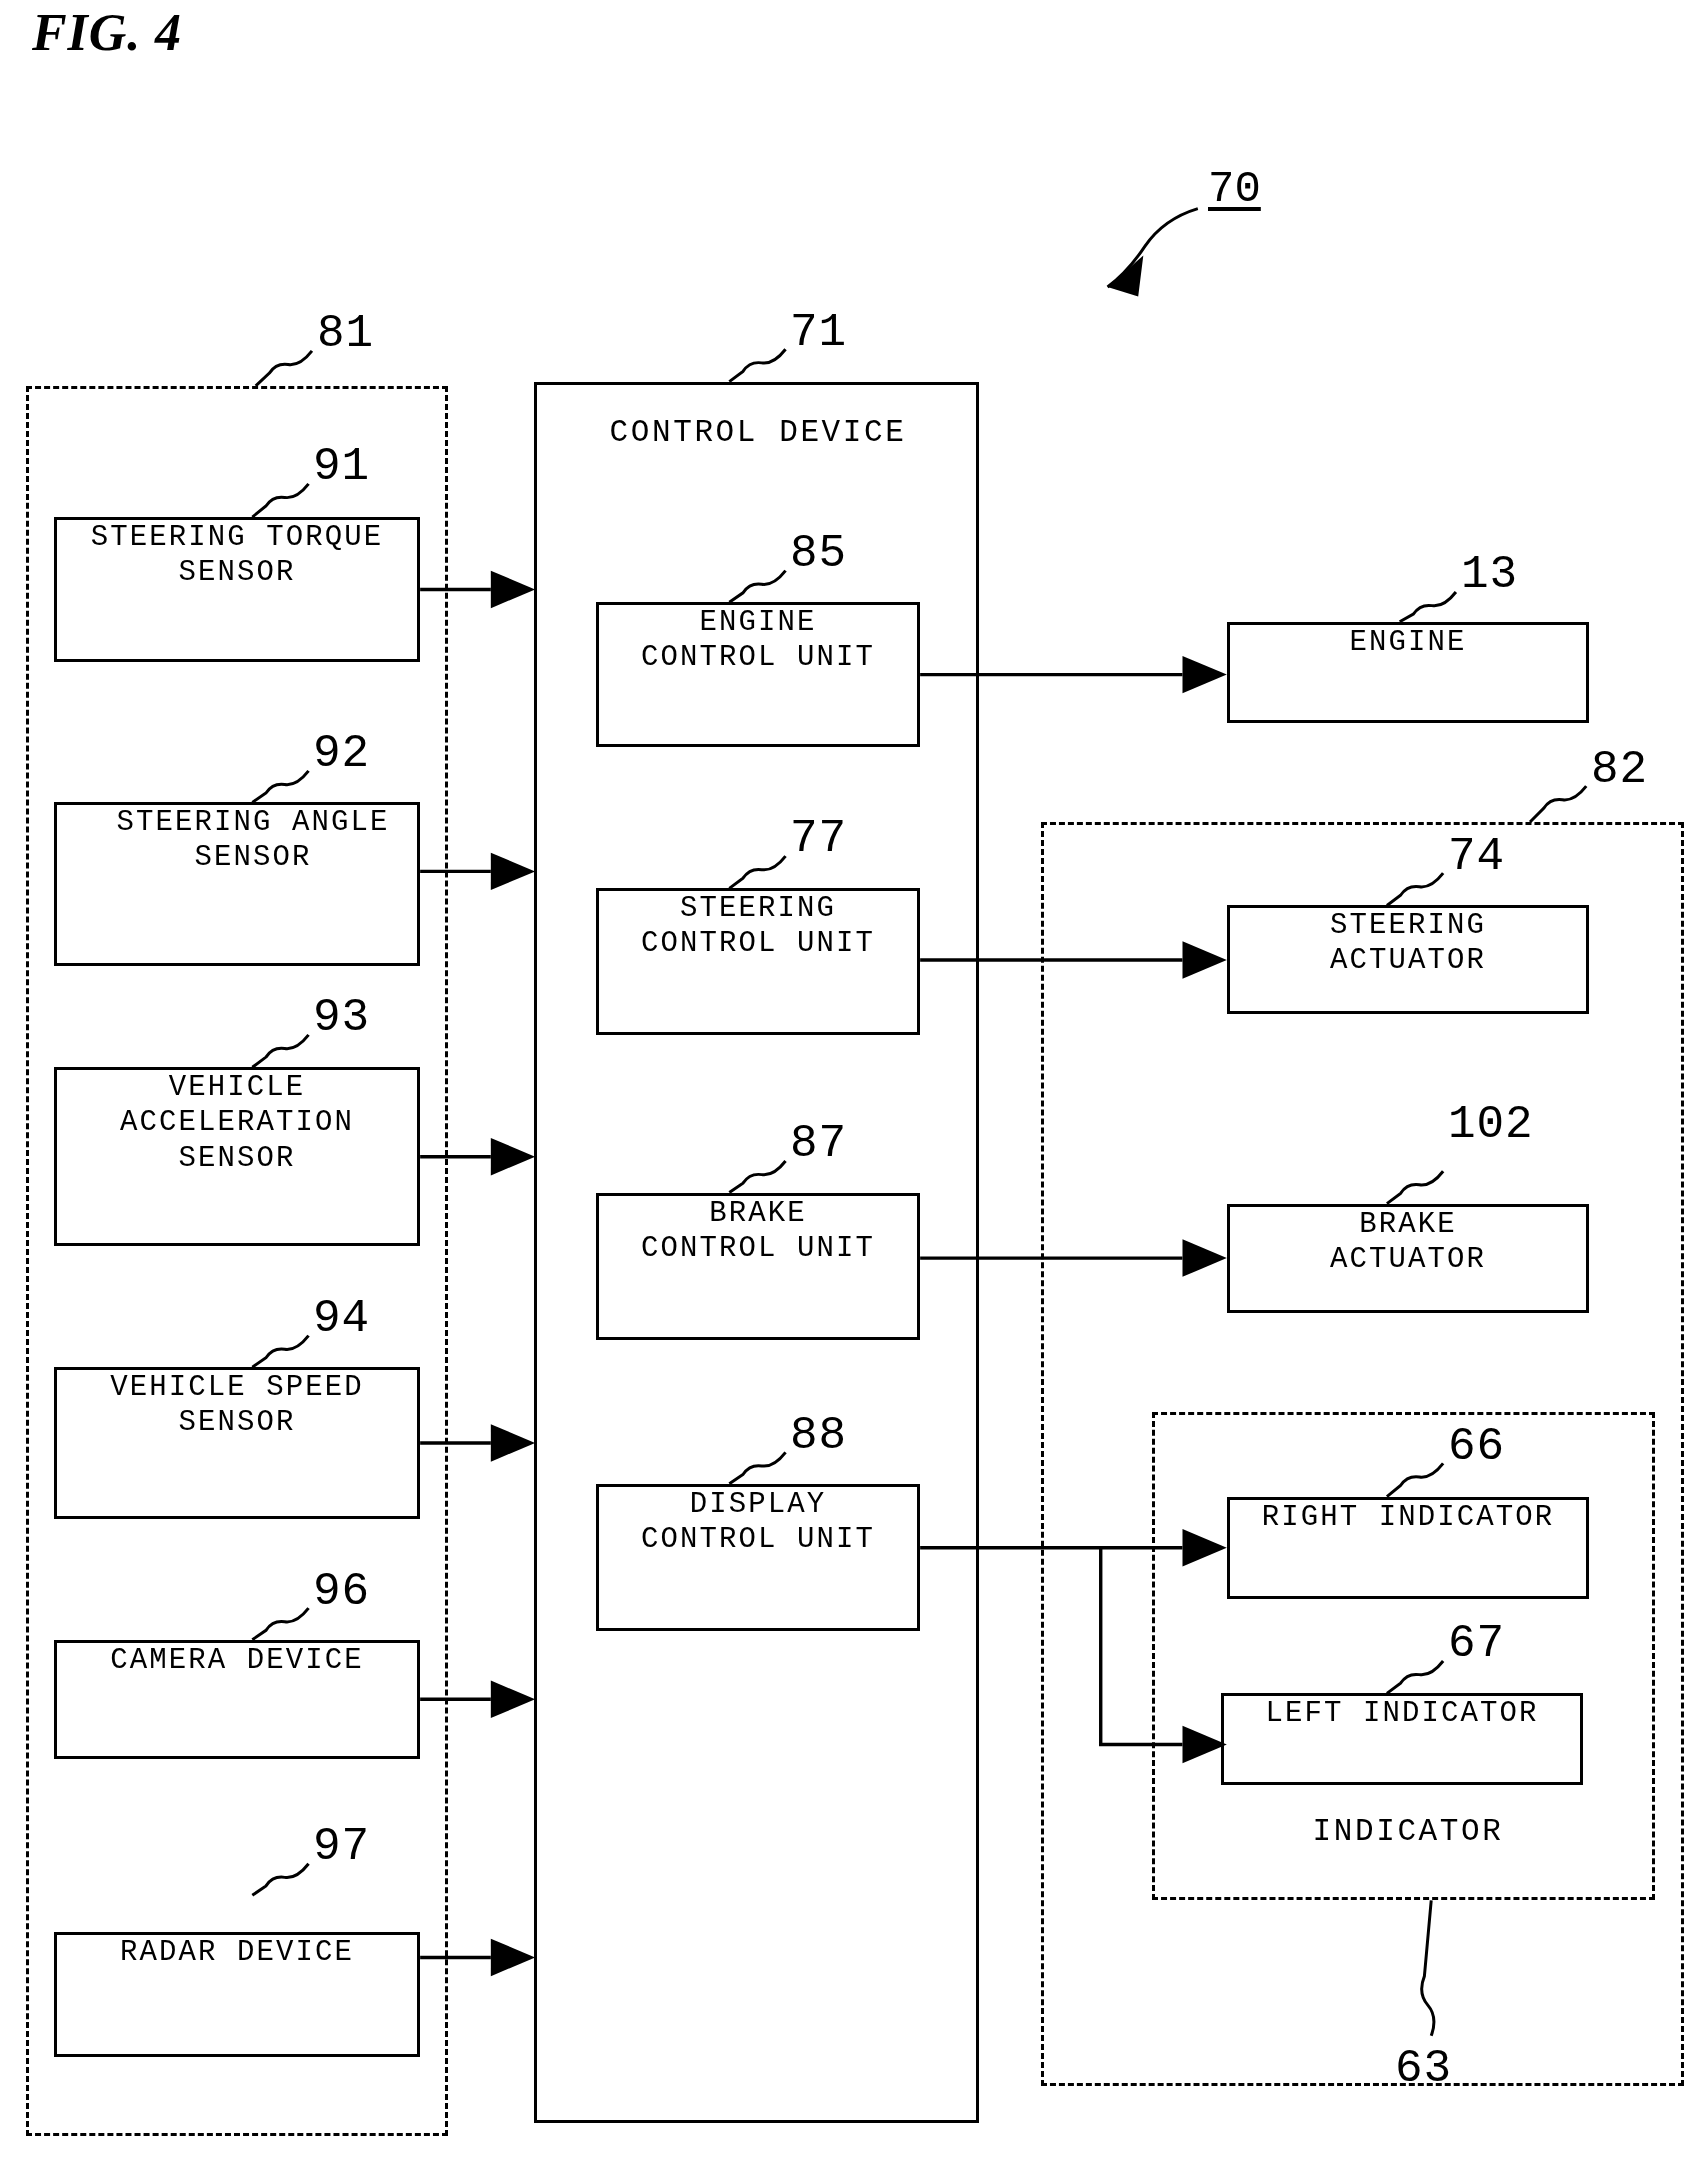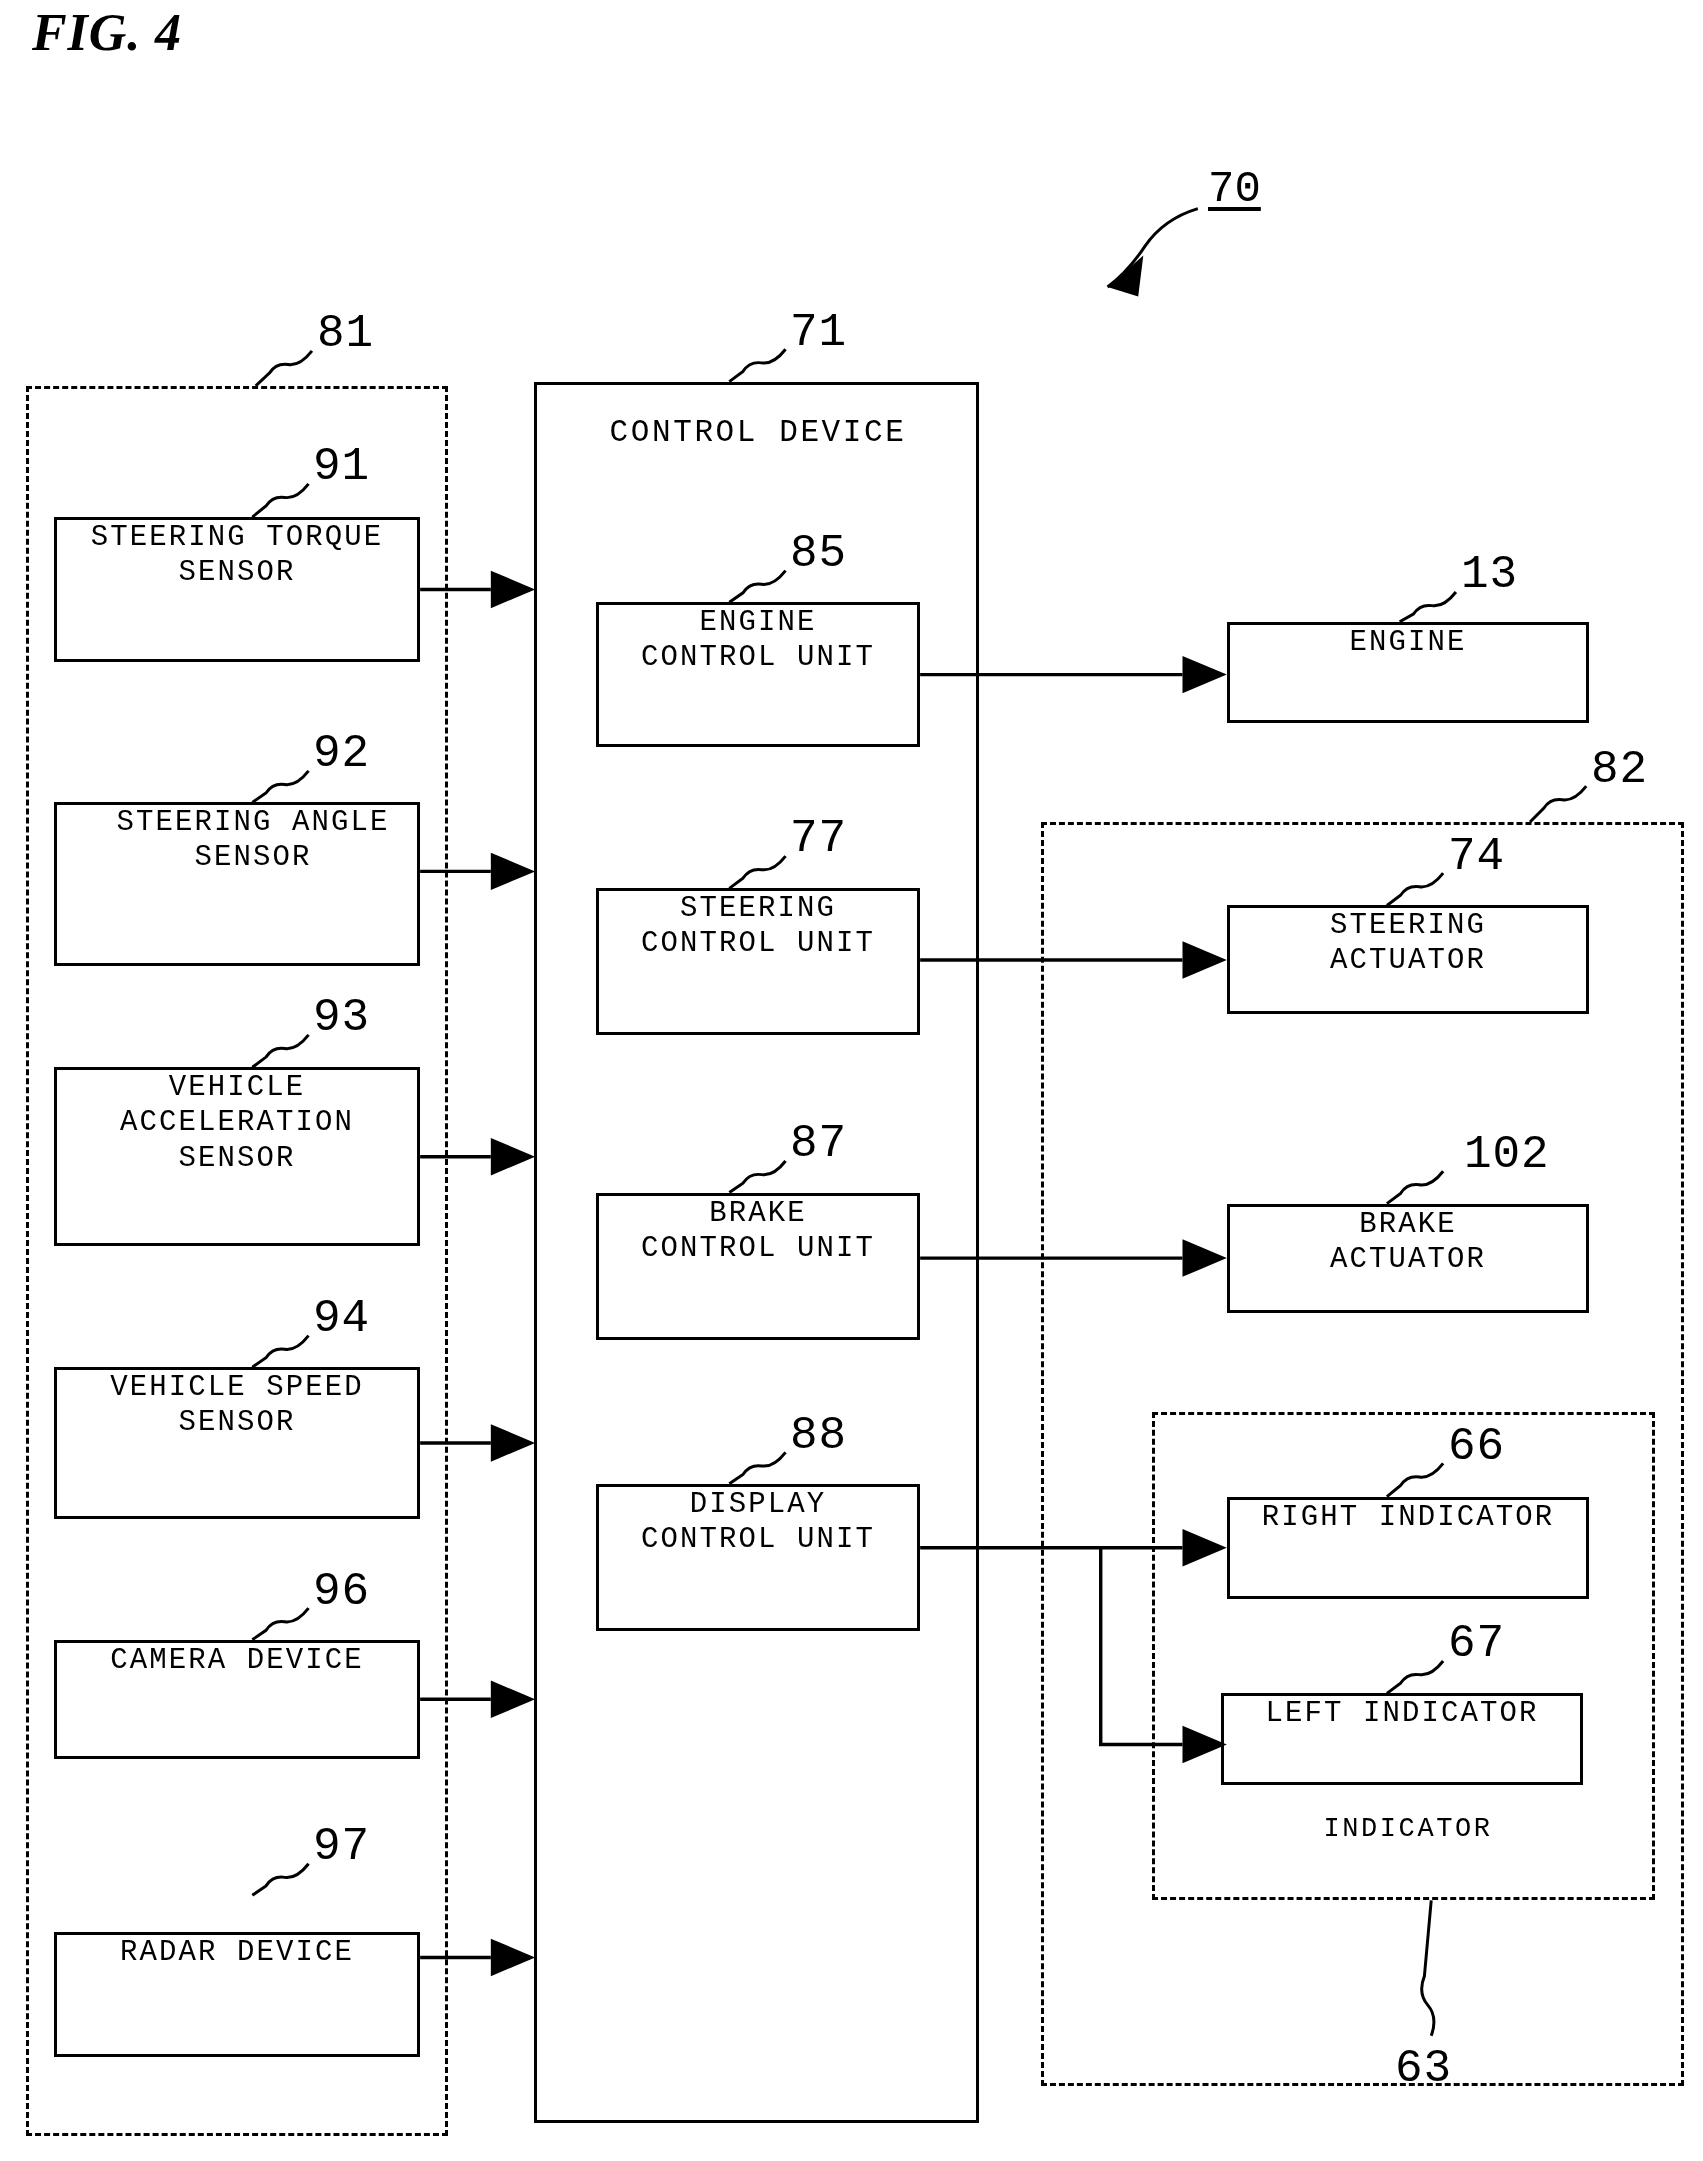--- a/index.html
+++ b/index.html
@@ -10,21 +10,21 @@
        font-family:"Liberation Serif","DejaVu Serif",serif;
        font-style:italic;font-weight:bold;font-size:52px;letter-spacing:0.9px;}
   .box{position:absolute;box-sizing:border-box;border:3.4px solid #000;
        display:flex;justify-content:center;text-align:center;
        line-height:1.22;font-size:29px;letter-spacing:2.1px;background:transparent;}
   .dashbox{position:absolute;box-sizing:border-box;
        border:3.4px dashed #000;background:transparent;}
   .boxlabel{position:absolute;font-size:46px;letter-spacing:0.9px;
        font-family:"Liberation Mono","DejaVu Sans Mono",monospace;}
   .cdtitle{position:absolute;font-size:31px;letter-spacing:2.6px;}
-  .ind-cap{position:absolute;font-size:27px;letter-spacing:2.6px;}
+  .ind-cap{position:absolute;font-size:31px;letter-spacing:2.6px;}
   svg.overlay{position:absolute;left:0;top:0;width:1704px;height:2161px;
        pointer-events:none;overflow:visible;}
   .lead{stroke:#000;stroke-width:3.5;fill:none;}
   .conn{stroke:#000;stroke-width:4;fill:none;}
   .ahead{fill:#000;}
   .u70{position:absolute;font-size:44px;text-decoration:underline;
        text-underline-offset:6px;}
 </style>
 </head>
 <body>
@@ -145,21 +145,21 @@
 
 <div class="boxlabel" style="left:790px;top:307px;">71</div>
 <div class="boxlabel" style="left:790px;top:528px;">85</div>
 <div class="boxlabel" style="left:790px;top:813px;">77</div>
 <div class="boxlabel" style="left:790px;top:1118px;">87</div>
 <div class="boxlabel" style="left:790px;top:1410px;">88</div>
 
 <div class="boxlabel" style="left:1461px;top:549px;">13</div>
 <div class="boxlabel" style="left:1591px;top:744px;">82</div>
 <div class="boxlabel" style="left:1448px;top:831px;">74</div>
-<div class="boxlabel" style="left:1448px;top:1129px;margin-left:16px;">102</div>
+<div class="boxlabel" style="left:1448px;top:1099px;">102</div>
 <div class="boxlabel" style="left:1448px;top:1421px;">66</div>
 <div class="boxlabel" style="left:1448px;top:1618px;">67</div>
 <div class="boxlabel" style="left:1395px;top:2043px;">63</div>
 
 <svg class="overlay" viewBox="0 0 2000 2537" width="1704" height="2161">
   <defs></defs>
 
   <path class="lead" d="M366,412 q-14,18 -28,16 q-14,-2 -22,10 L300,453"></path>
   <path class="lead" d="M362,568 q-14,18 -28,16 q-14,-2 -22,10 L296,607"></path>
   <path class="lead" d="M362,905 q-14,18 -28,16 q-14,-2 -22,10 L296,942"></path>

